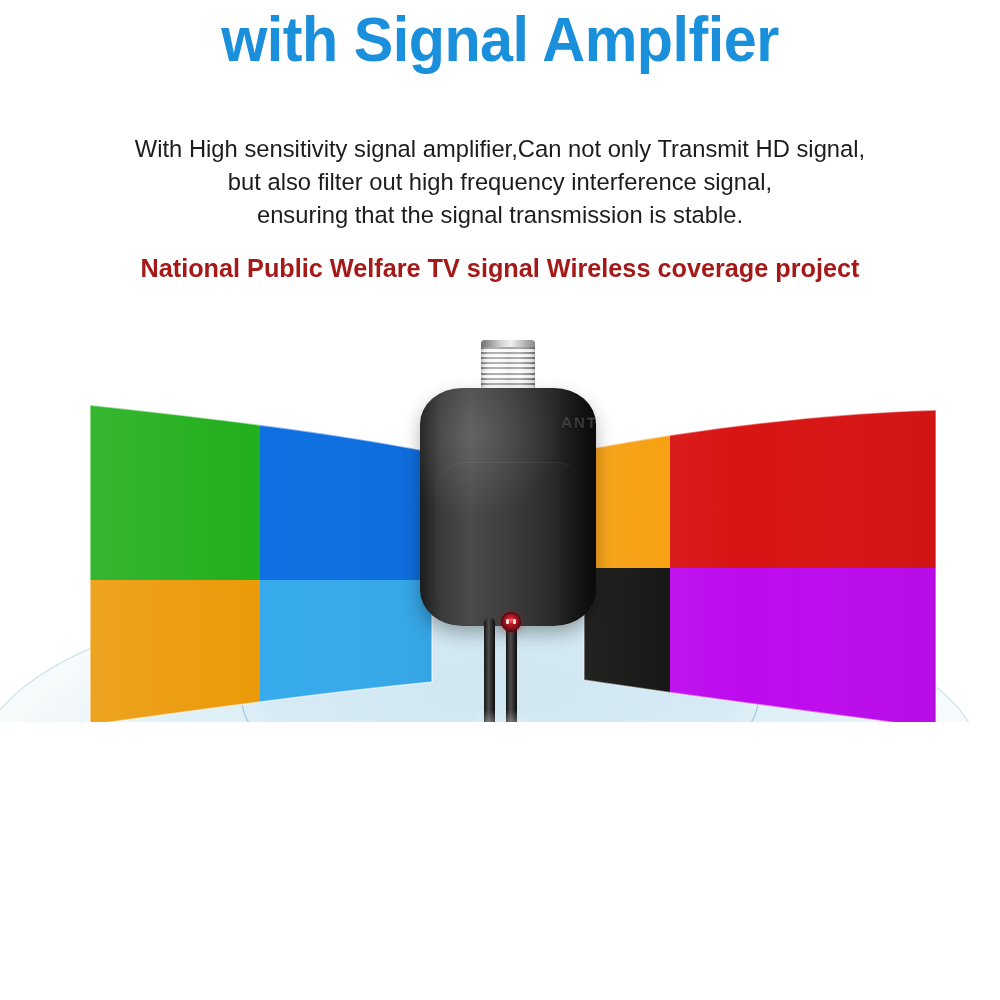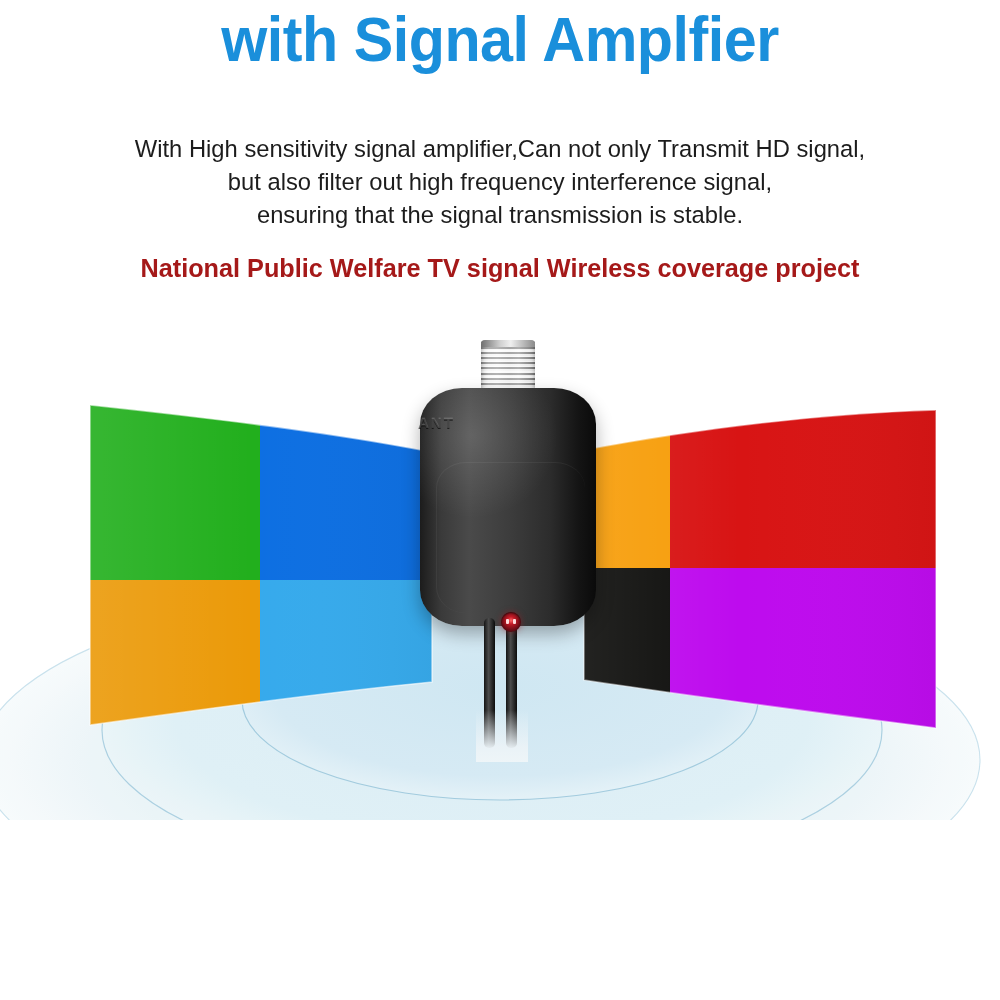--- a/index.html
+++ b/index.html
@@ -6,21 +6,21 @@
     margin: 0;
     padding: 0;
     background: #ffffff;
   }
   body {
     font-family: "Liberation Sans", sans-serif;
   }
   #page {
     position: relative;
     width: 1000px;
-    height: 820px;
+    height: 722px;
     background: #ffffff;
     overflow: hidden;
   }
 
   
   .headline {
     position: absolute;
     left: 0;
     top: 4px;
     width: 1000px;
@@ -138,21 +138,21 @@
     height: 150px;
     border-radius: 30px / 26px;
     border-top: 1px solid rgba(255,255,255,0.055);
     border-left: 1px solid rgba(255,255,255,0.05);
   }
   .ant-text {
     position: absolute;
     left: 0;
     top: 74px;
     width: 180px;
-    text-align: left;
+    text-align: right;
     font-family: "Liberation Sans", sans-serif;
     font-weight: bold;
     font-size: 15px;
     letter-spacing: 2px;
     color: rgba(150,150,150,0.30);
     text-shadow: 0 1px 0 rgba(0,0,0,0.6), 0 -1px 0 rgba(255,255,255,0.07);
   }
   .led {
     position: absolute;
     left: 83px;

